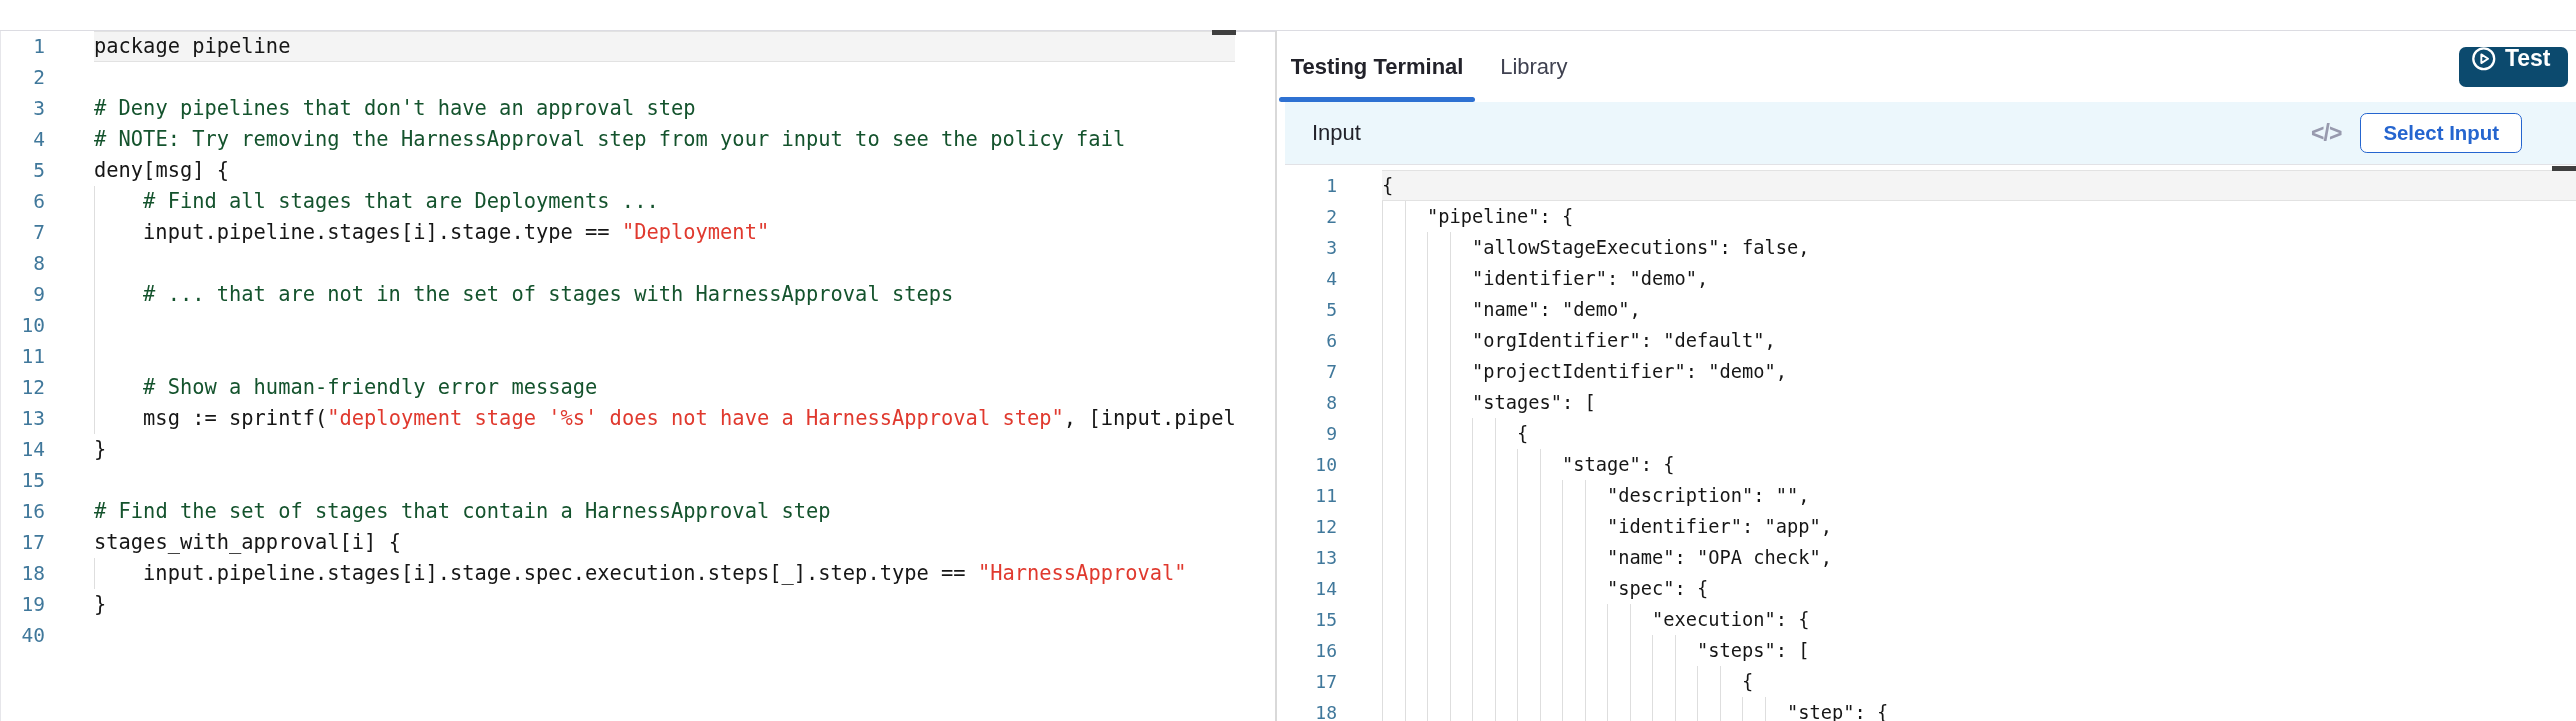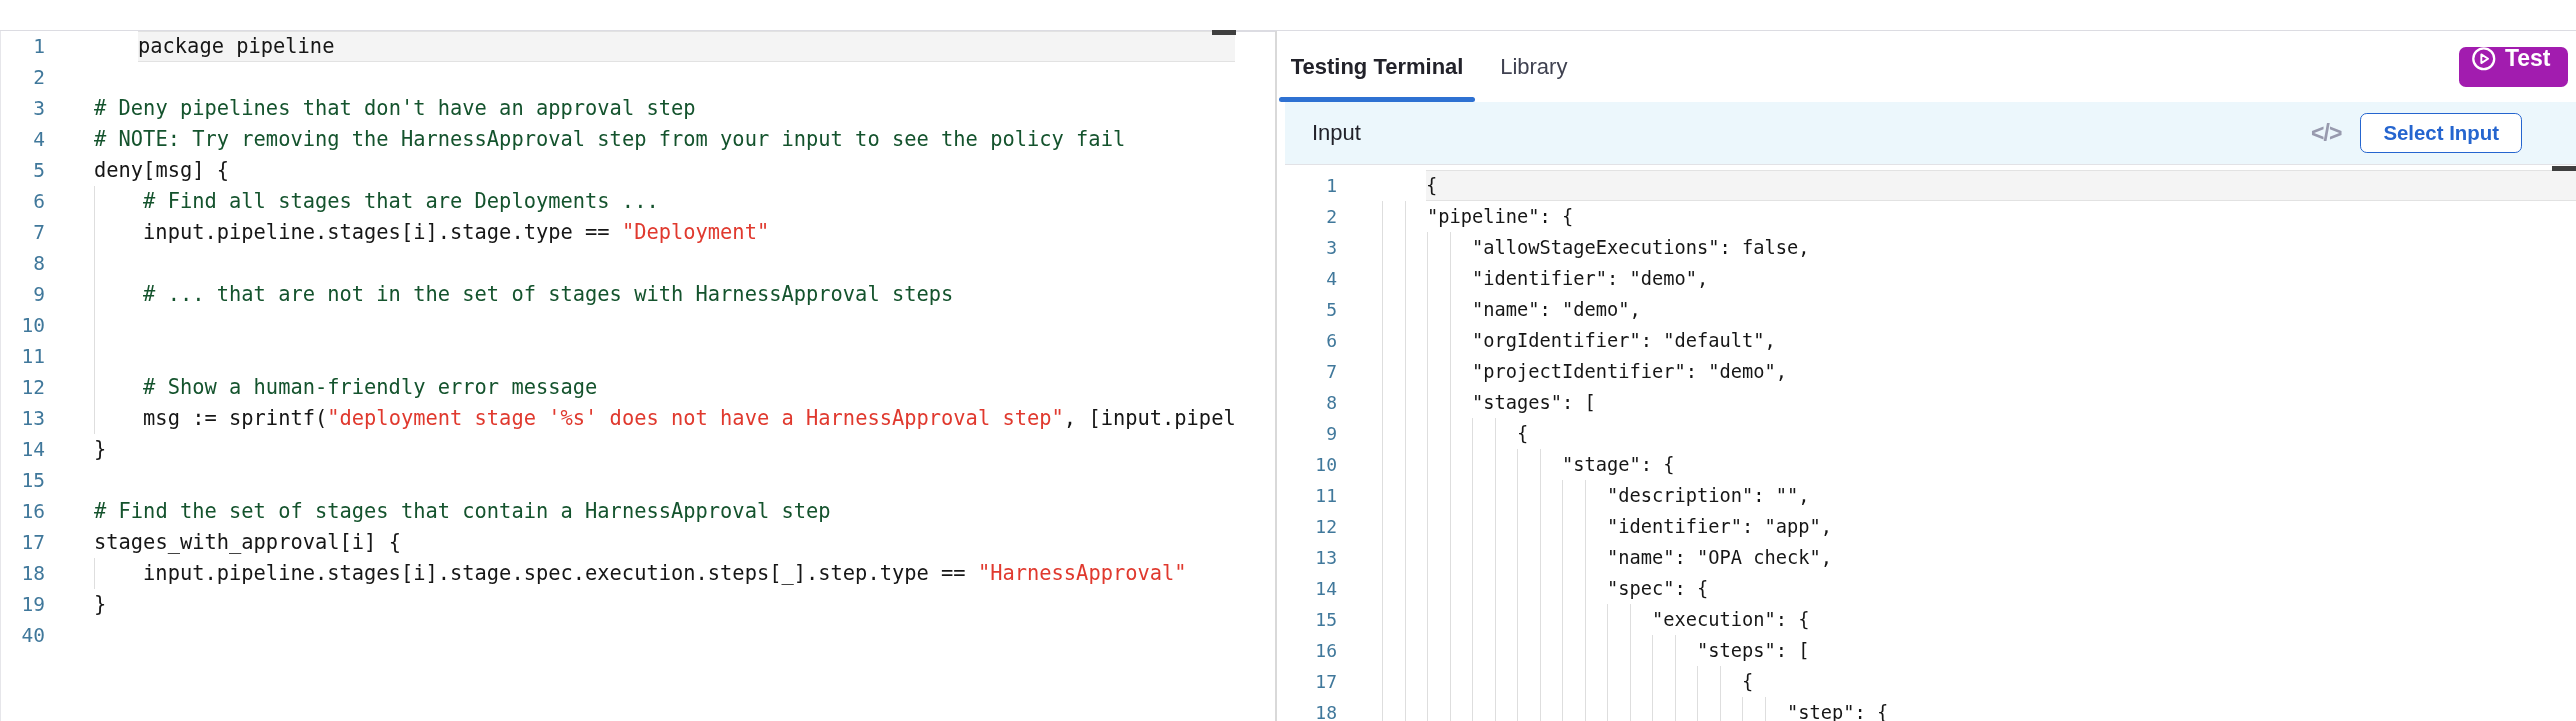--- a/index.html
+++ b/index.html
@@ -10,21 +10,21 @@
   
   .top-hairline { position:absolute; left:0; top:30px; width:2576px; height:1.7px; background:#dcdce2; }
   .panel-divider { position:absolute; left:1275px; top:31px; width:1.7px; height:691px; background:#d9d9d9; }
 
   
   .editor { position:absolute; background:#fff; overflow:hidden;
             font-family:"DejaVu Sans Mono", monospace; }
   .line-row { display:flex; height:31px; }
   .gutter { flex:none; text-align:right; color:#40789b; line-height:31px; }
   .code-cell { flex:1 1 auto; position:relative; line-height:31px; white-space:pre; color:#161616; }
-  .code-cell.active { background:#f4f4f4; box-shadow: inset 0 0.8px 0 #dcdcdc, inset 0 -0.8px 0 #dcdcdc; margin-left: 44px; }
+  .code-cell.active { background:#f4f4f4; box-shadow: inset 0 0.8px 0 #dcdcdc, inset 0 -0.8px 0 #dcdcdc; }
   .guide { display:inline-block; box-sizing:border-box; height:31px; vertical-align:top;
            border-left:0.8px solid #dedede; }
   .seg-comment { color:#14532d; }
   .seg-string  { color:#e0392e; }
   .seg-code    { color:#161616; }
 
   
   #rego-editor { left:0; top:31px; width:1235px; height:691px; font-size:20.4px; border-left:0.8px solid #e6e6ea; }
   #rego-editor .gutter { width:93px; padding-right:49px; font-size:19.5px; }
   #rego-editor .guide  { width:4ch; }
@@ -43,21 +43,21 @@
   #right-panel { position:absolute; left:1277px; top:31px; width:1299px; }
   .tabs-row { position:relative; height:71px; display:flex; align-items:center; padding:0 8.5px 0 1.7px; background:#fff; }
   .tab { position:relative; height:100%; display:flex; align-items:center; padding:0 12px;
          font-size:22px; color:#3f4150; cursor:pointer; }
   .tab + .tab { margin-left:12.7px; }
   .tab.active { font-weight:700; color:#22222a; }
   .tab.active::after { content:""; position:absolute; left:0; right:0; bottom:0; height:5.1px;
                        border-radius:2.5px; background:#2e71d2; }
   .test-button { margin-left:auto; display:flex; align-items:center; gap:8.5px;
                  height:40px; padding:0 17px 16px 12px; border:none; border-radius:6.8px;
-                 background:#a21caf; color:#fff; font-family:inherit; font-size:23px; font-weight:700; cursor:pointer; }
+                 background:#0c4a6e; color:#fff; font-family:inherit; font-size:23px; font-weight:700; cursor:pointer; }
   .input-row { height:63px; display:flex; align-items:center; padding:0 54px 0 27px;
                background:#ecf7fc; border-bottom:0.8px solid #e2e2e6;margin-left:8px; }
   .input-label { font-size:22px; font-weight:500; color:#22222a; }
   .code-toggle { margin-left:auto; font-size:23px; font-weight:600; color:#989aae;
                  letter-spacing:-0.8px; cursor:pointer; user-select:none; }
   .select-input-button { margin-left:18.7px; height:40px; padding:0 22px; background:#fff;
                  border:1.7px solid #2565cf; border-radius:6.8px; color:#2565cf;
                  font-family:inherit; font-size:20.4px; font-weight:600; cursor:pointer; }
 </style>
 </head>

